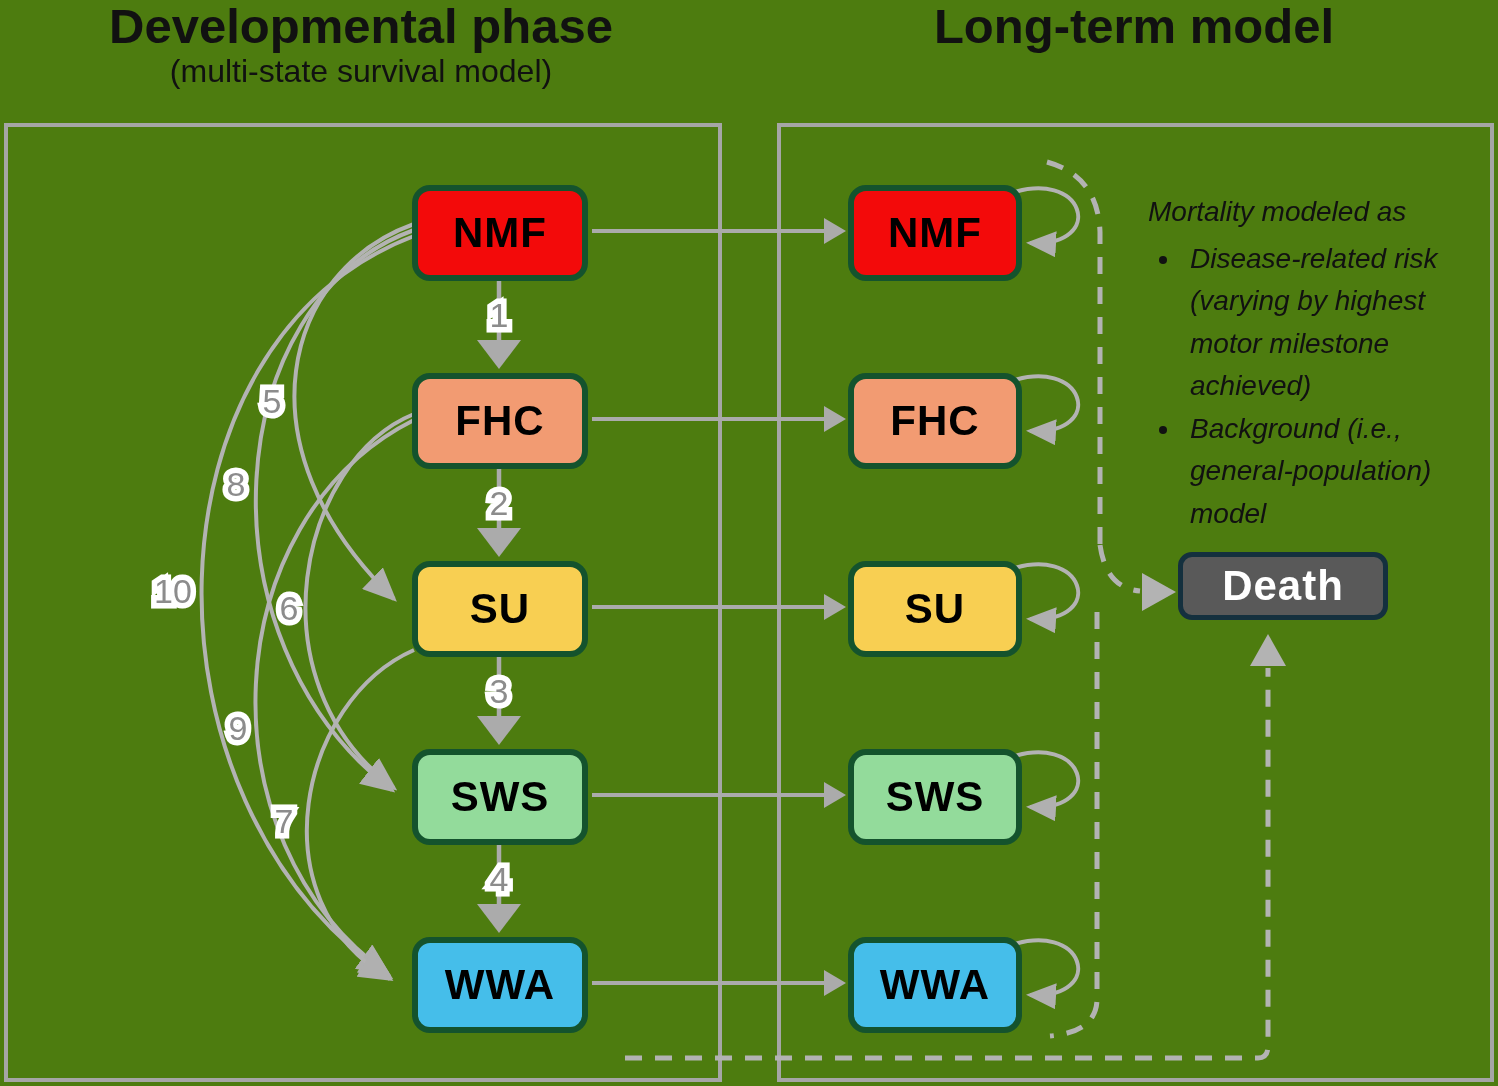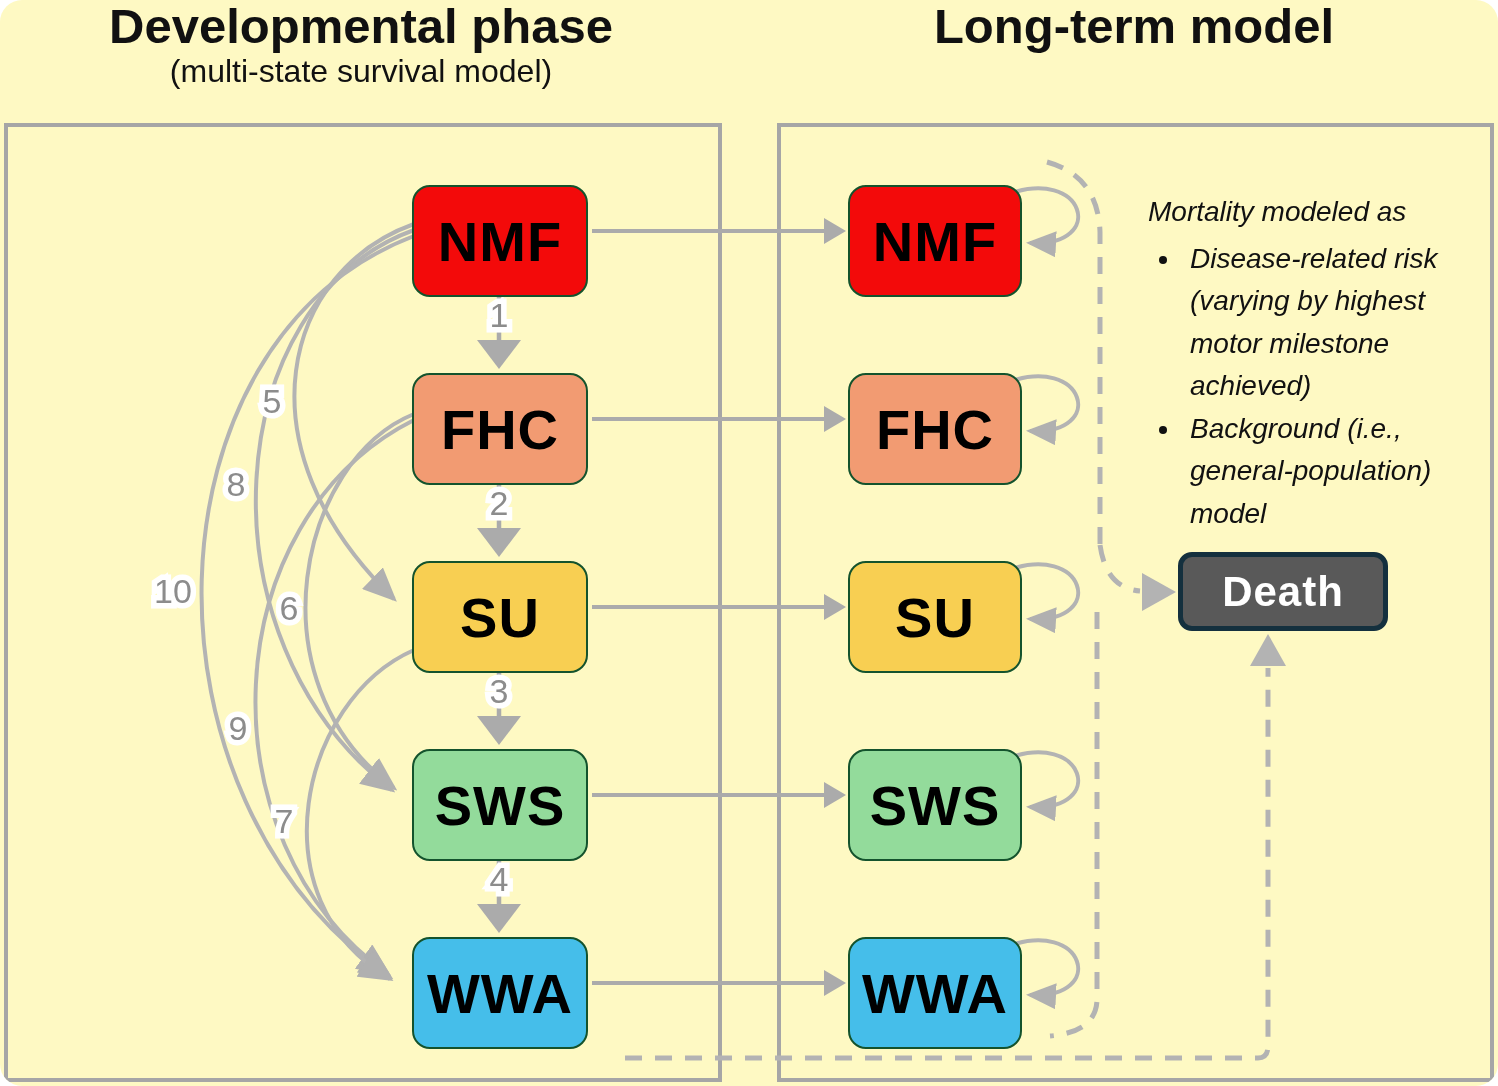--- a/index.html
+++ b/index.html
@@ -1,39 +1,38 @@
 <!DOCTYPE html>
 <html><head>
 <meta charset="utf-8">
 <style>
   html,body{margin:0;padding:0;background:#fff;}
   .canvas{
-    position:relative;width:1498px;height:1086px;background:#fef9c3;overflow:hidden;
+    position:relative;width:1498px;height:1086px;background:#4d7c0f;overflow:hidden;
     font-family:"Liberation Sans", sans-serif;
-    border-radius:22px;
   }
   .phase-title{position:absolute;top:0;text-align:center;z-index:3;color:#111;}
   .phase-title .t1{font-size:49px;font-weight:bold;line-height:1.08;margin:0;}
   .phase-title .t2{font-size:32px;font-weight:normal;line-height:1.15;margin:0;}
   .panel{
     position:absolute;top:123px;height:959px;border:4px solid #A6A6A6;
     box-sizing:border-box;background:transparent;z-index:1;
   }
   .panel-left{left:4px;width:718px;}
   .panel-right{left:777px;width:717px;}
   svg.overlay{position:absolute;left:0;top:0;z-index:2;}
   .state-box{
-    position:absolute;width:176px;height:112px;box-sizing:border-box;
-    border:2px solid #14532d;border-radius:18px;z-index:3;
+    position:absolute;width:176px;height:96px;box-sizing:border-box;
+    border:6px solid #14532d;border-radius:18px;z-index:3;
     display:flex;align-items:center;justify-content:center;
-    font-size:56px;font-weight:bold;color:#000;letter-spacing:1px;
+    font-size:42px;font-weight:bold;color:#000;letter-spacing:1px;
   }
   .state-box.right-col{width:174px;}
   .death-box{
-    position:absolute;left:1178px;top:552px;width:210px;height:79px;box-sizing:border-box;
+    position:absolute;left:1178px;top:552px;width:210px;height:68px;box-sizing:border-box;
     border:5px solid #14303E;border-radius:14px;z-index:3;
     display:flex;align-items:center;justify-content:center;
     font-size:42px;font-weight:bold;color:#fff;letter-spacing:1px;
   }
   .mortality-note{
     position:absolute;left:1140px;top:186px;width:348px;z-index:3;
     font-size:28px;font-style:italic;color:#111;line-height:1.52;
   }
   .mortality-note p{margin:5px 0 2px 8px;}
   .mortality-note ul{margin:4px;padding-left:38px;}

